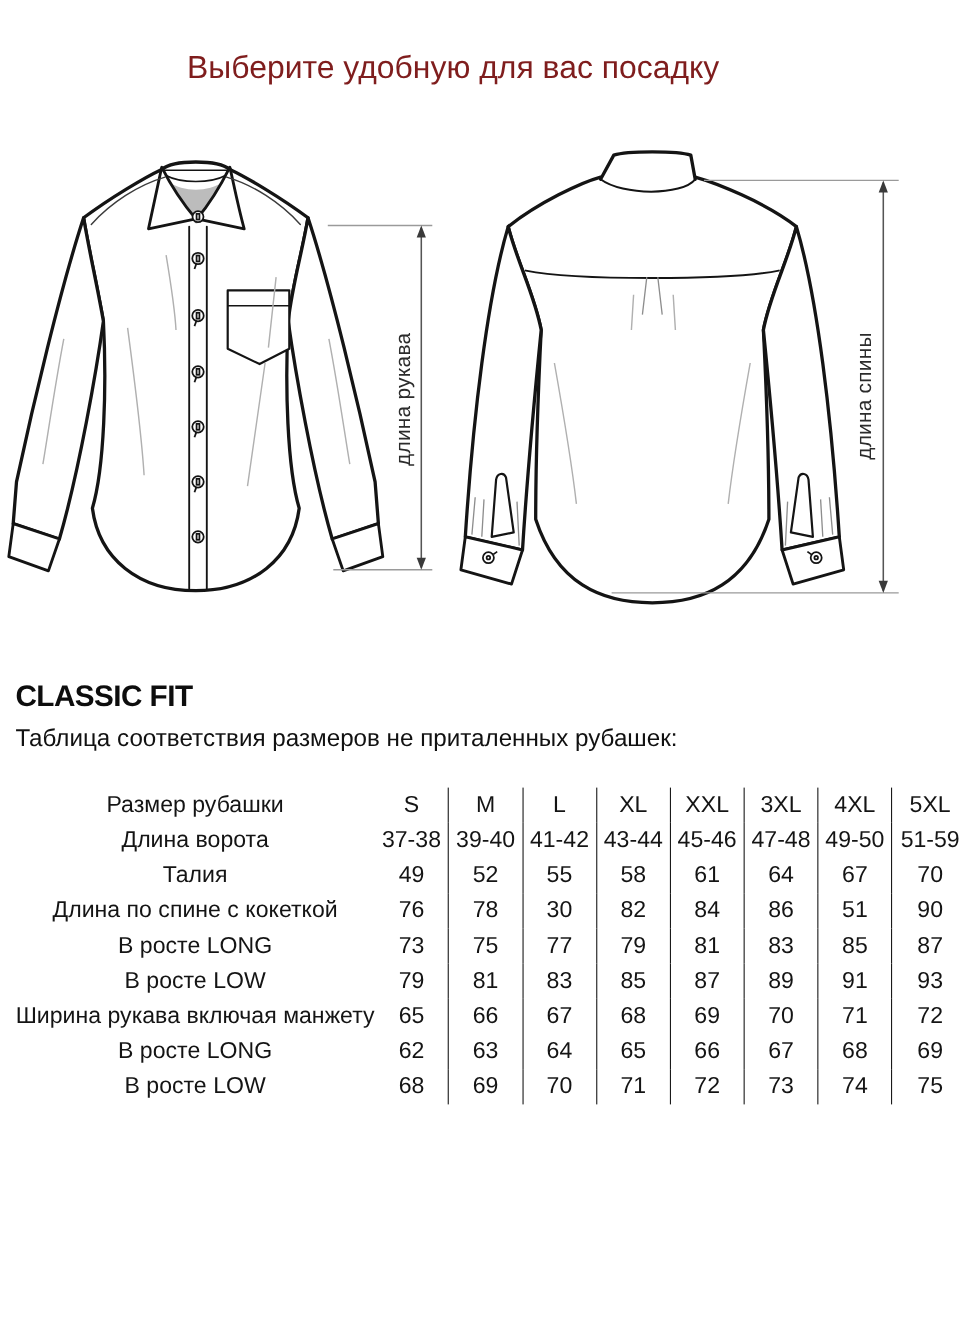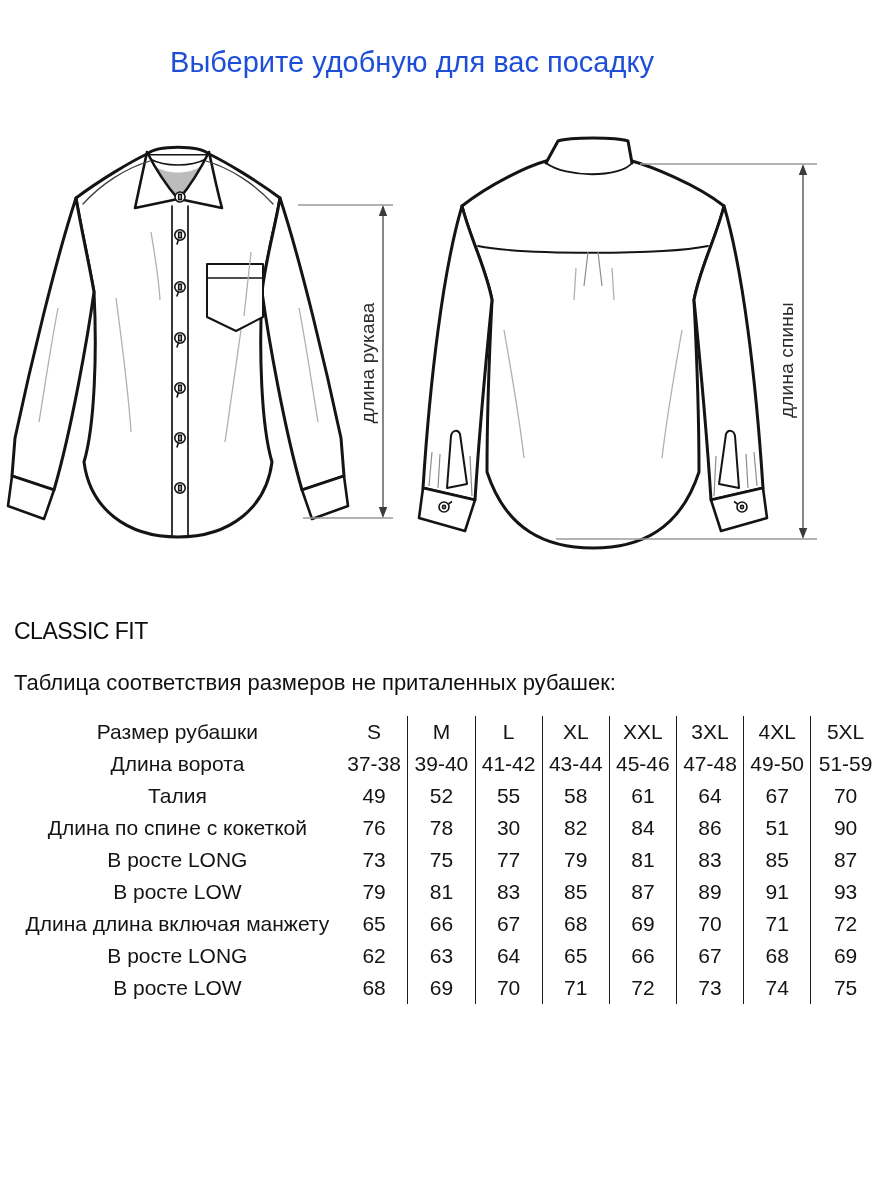--- a/index.html
+++ b/index.html
@@ -3,35 +3,35 @@
 <meta charset="utf-8">
 <style>
   html,body{margin:0;padding:0;background:#ffffff;}
   body{
     width:881px;height:1200px;position:relative;overflow:hidden;
     font-family:"Liberation Sans", sans-serif;color:#1a1a1a;
     -webkit-font-smoothing:antialiased;
   }
   .page-title{
     position:absolute;top:46px;left:0;width:824px;text-align:center;
-    font-size:29px;color:#1d4ed8;
+    font-size:29px;color:#7f1d1d;
   }
   .diagram-wrap{position:absolute;left:0;top:0;width:881px;height:600px;}
   .vlabel{
     position:absolute;width:130px;height:22px;line-height:22px;text-align:center;
     transform:rotate(-90deg);font-size:19px;color:#2b2b2b;letter-spacing:0.2px;
   }
   .vlabel.front{left:303px;top:352px;}
   .vlabel.back{left:722px;top:349px;}
   .section-heading{
-    position:absolute;left:14px;top:618px;font-size:23px;font-weight:normal;
+    position:absolute;left:14px;top:618px;font-size:27px;font-weight:bold;
     letter-spacing:-0.5px;color:#0d0d0d;
   }
   .section-subtitle{
-    position:absolute;left:14px;top:658px;font-size:22px;color:#111;margin-top:12px;
+    position:absolute;left:14px;top:658px;font-size:22px;color:#111;
   }
   table.size-table{
     position:absolute;left:14px;top:716px;border-collapse:collapse;
     table-layout:fixed;width:866px;
   }
   table.size-table td{
     height:32px;font-size:21px;color:#141414;vertical-align:middle;
     padding:0;white-space:nowrap;overflow:hidden;
   }
   td.rowlabel{text-align:center;}
@@ -258,21 +258,21 @@
         <td class="cell">79</td>
         <td class="cell sep">81</td>
         <td class="cell sep">83</td>
         <td class="cell sep">85</td>
         <td class="cell sep">87</td>
         <td class="cell sep">89</td>
         <td class="cell sep">91</td>
         <td class="cell sep">93</td>
       </tr>
       <tr>
-        <td class="rowlabel">Длина длина включая манжету</td>
+        <td class="rowlabel">Ширина рукава включая манжету</td>
         <td class="cell">65</td>
         <td class="cell sep">66</td>
         <td class="cell sep">67</td>
         <td class="cell sep">68</td>
         <td class="cell sep">69</td>
         <td class="cell sep">70</td>
         <td class="cell sep">71</td>
         <td class="cell sep">72</td>
       </tr>
       <tr>

